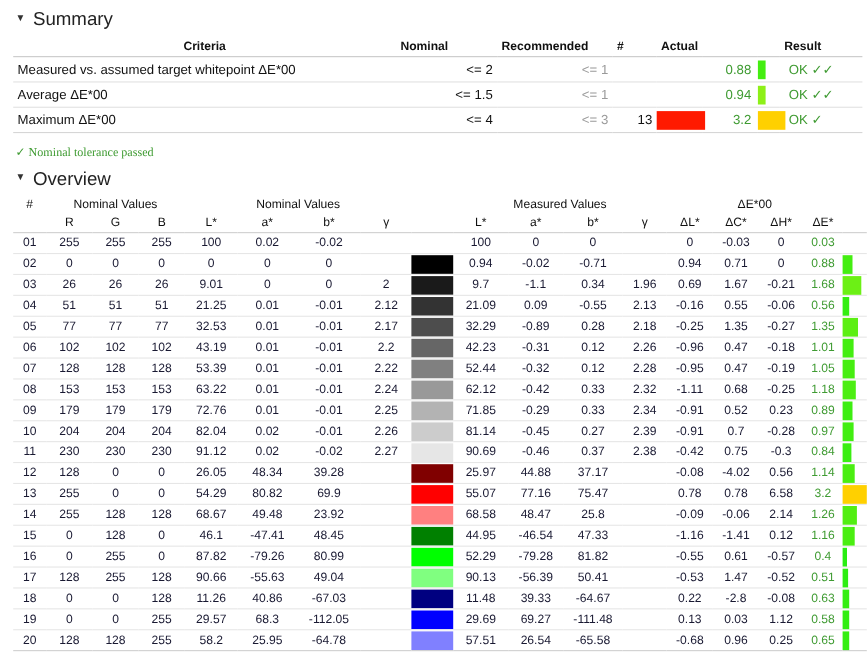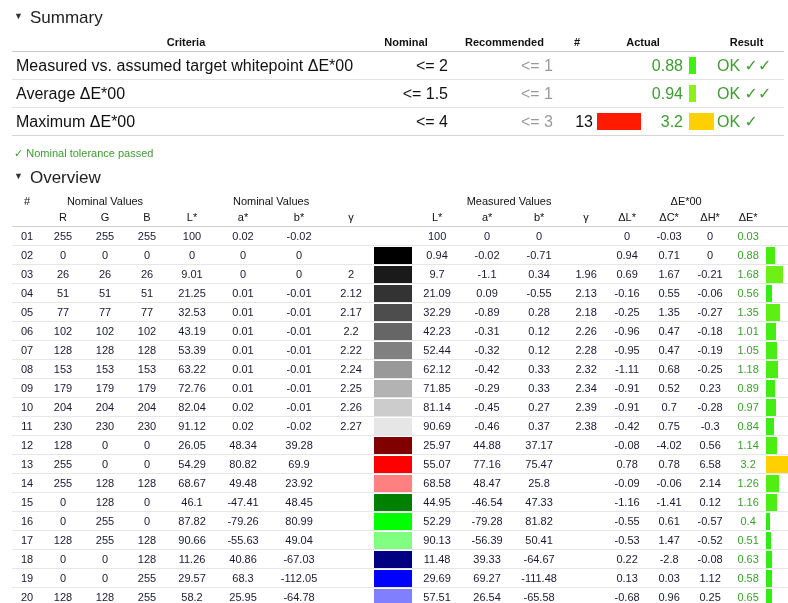--- a/index.html
+++ b/index.html
@@ -24,40 +24,40 @@
     position:relative;top:-2px;
   }
 
   
   table{border-collapse:collapse;width:772px;margin-left:4px;table-layout:fixed;}
   td,th{padding:0;font-weight:normal;}
 
   
   .summary th{
     font-size:11px;font-weight:bold;color:#111;
-    padding:2px 4px 3px 4px;text-align:center;white-space:nowrap;
+    padding:2px 4px 3px 4px;text-align:left;white-space:nowrap;
     border-bottom:1px solid #c9c9c9;
   }
   .summary th.l{text-align:center;}
   .summary td{
-    font-size:16px;padding:4px 4px;border-bottom:1px solid #e2e2e2;
+    font-size:12px;padding:4px 4px;border-bottom:1px solid #e2e2e2;
     text-align:right;white-space:nowrap;color:#111;
   }
   .summary tr:last-child td{border-bottom:1px solid #d6d6d6;}
   .summary td.l{text-align:left;}
   .summary td.rec{color:#9a9a9a;}
   .summary td.actual{color:#3f9b32;text-align:right;padding-right:6px;}
   .summary td.result{color:#3f9b32;text-align:left;padding-left:8px;}
   .summary td.barcell{padding:0;position:relative;height:17px;}
   .summary .bar{display:block;height:17px;}
   .summary td.negbar{padding:0;position:relative;}
   .summary .negbar-inner{display:block;height:17px;margin-left:auto;}
 
   .passed{
-    color:#3f9b32;font-size:11px;margin:11px 0 0 6px;
+    color:#3f9b32;font-size:11px;margin:11px 0 0 6px;font-family:Liberation Serif, serif;
   }
 
   
   .overview{margin-top:2px;}
   .overview th{
     font-size:11px;color:#111;padding:2px 2px 2px 2px;text-align:center;
     white-space:nowrap;
   }
   .overview tr.grouphdr th{border-bottom:0;padding-top:1px;padding-bottom:2px;}
   .overview tr.colhdr th{border-bottom:1px solid #cfcfcf;padding-bottom:3px;}

